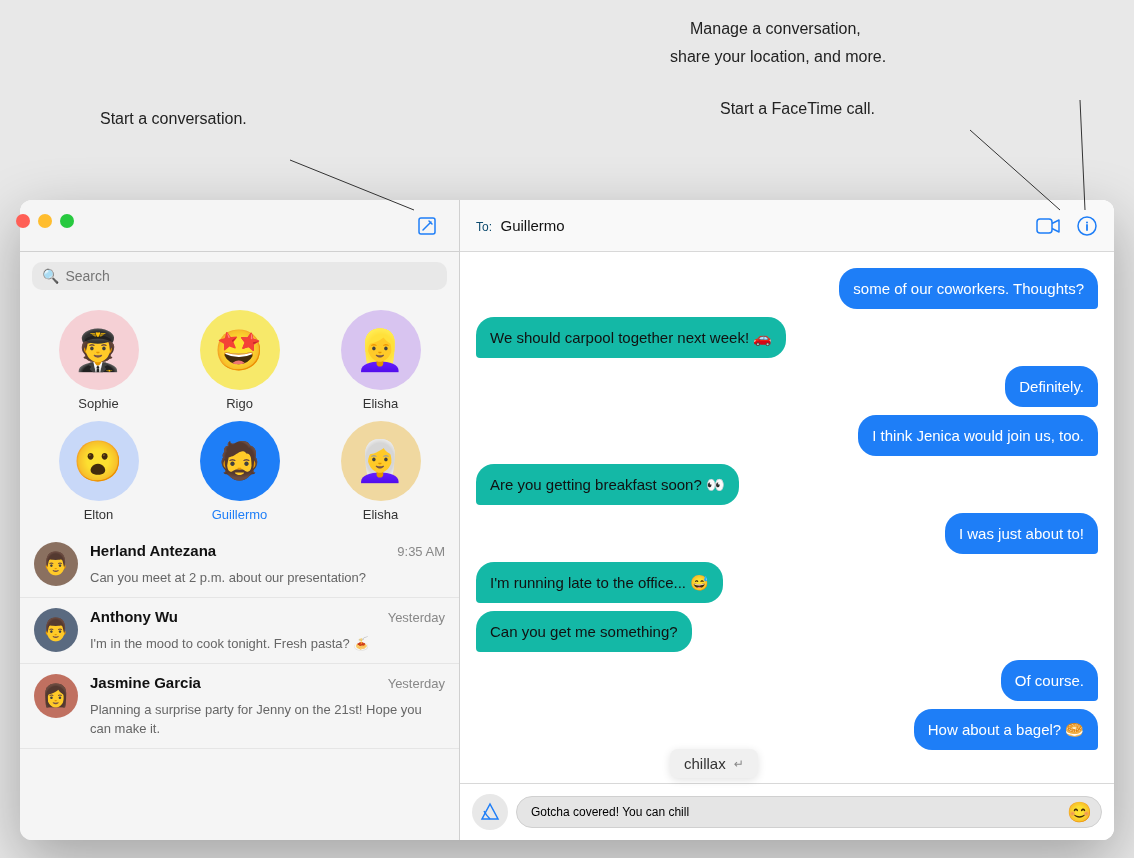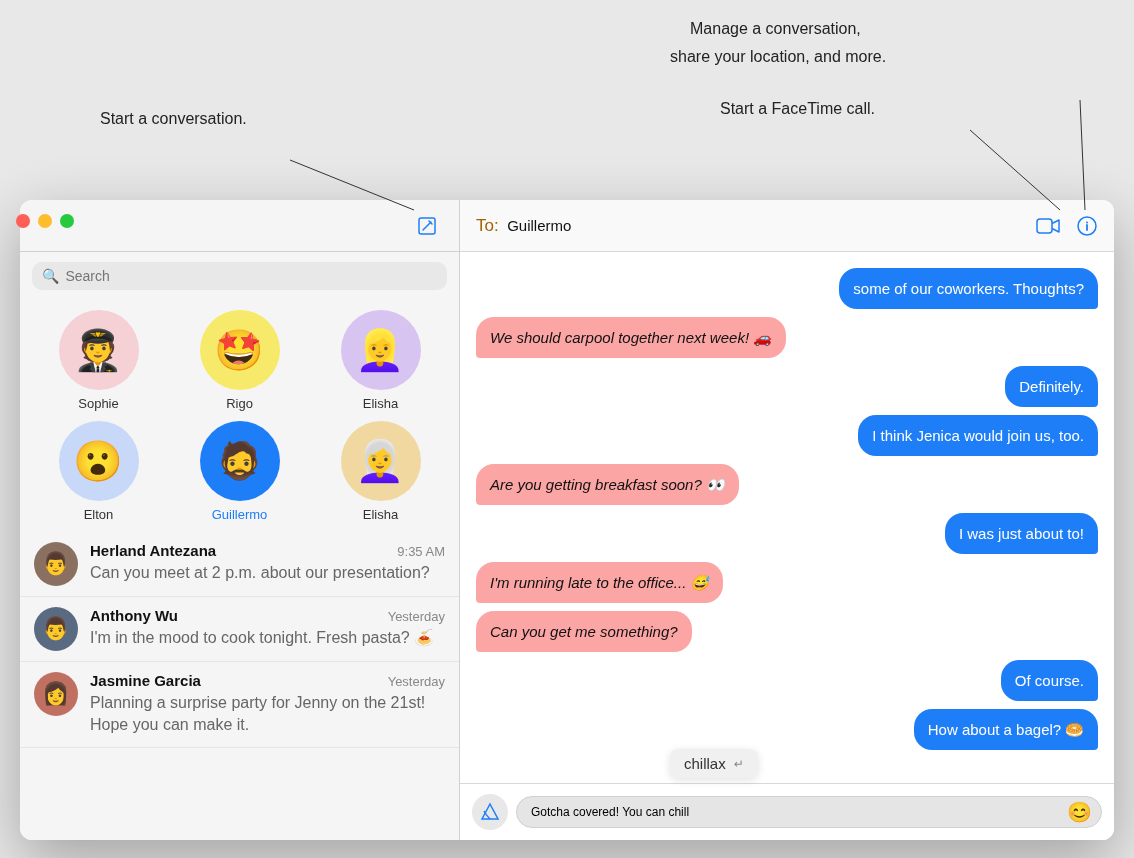--- a/index.html
+++ b/index.html
@@ -192,21 +192,21 @@
       overflow: hidden;
     }
     .conv-avatar-herland { background: #8a7060; }
     .conv-avatar-anthony { background: #5a6a80; }
     .conv-avatar-jasmine { background: #c07060; }
 
     .conv-content { flex: 1; min-width: 0; }
     .conv-top { display: flex; justify-content: space-between; align-items: baseline; }
     .conv-name { font-weight: 700; font-size: 15px; color: #111; }
     .conv-time { font-size: 13px; color: #888; flex-shrink: 0; }
-    .conv-preview { font-size: 16px; color: #666; margin-top: 3px; line-height: 1.4; }
+    .conv-preview { font-size: 13px; color: #666; margin-top: 10px; line-height: 1.4; }
 
     
     .chat-area {
       flex: 1;
       display: flex;
       flex-direction: column;
       background: #fff;
     }
 
     .chat-header {
@@ -252,24 +252,23 @@
     .message-row.outgoing { justify-content: flex-end; }
 
     .bubble {
       max-width: 65%;
       padding: 10px 14px;
       border-radius: 18px;
       font-size: 15px;
       line-height: 1.4;
     }
     .bubble.incoming {
-      background: #fca5a5;
+      background: #14b8a6;
       color: #111;
       border-bottom-left-radius: 4px;
-      font-style: italic;
     }
     .bubble.outgoing {
       background: #1e7ef7;
       color: #fff;
       border-bottom-right-radius: 4px;
     }
 
     
     .input-area {
       display: flex;
@@ -450,21 +449,21 @@
             </div>
             <div class="conv-preview">Planning a surprise party for Jenny on the 21st! Hope you can make it.</div>
           </div>
         </div>
       </div>
     </div>
 
     <div class="chat-area">
       <div class="chat-header">
         <div>
-          <span style="color:#a16207; font-size:17px;">To:</span>
+          <span style="color:#0c4a6e; font-size:12px;">To:</span>
           <span style="font-size:15px; color:#111; font-weight:500; margin-left:4px;">Guillermo</span>
         </div>
         <div class="chat-header-actions">
           <button class="chat-header-btn">
             <svg width="24" height="18" viewBox="0 0 24 18" fill="none">
               <rect x="1" y="2" width="15" height="14" rx="3" stroke="#1e7ef7" stroke-width="1.5" fill="none"></rect>
               <path d="M16 6.5 L23 3 L23 15 L16 11.5" stroke="#1e7ef7" stroke-width="1.5" stroke-linejoin="round" fill="none"></path>
             </svg>
           </button>
           <button class="chat-header-btn">

